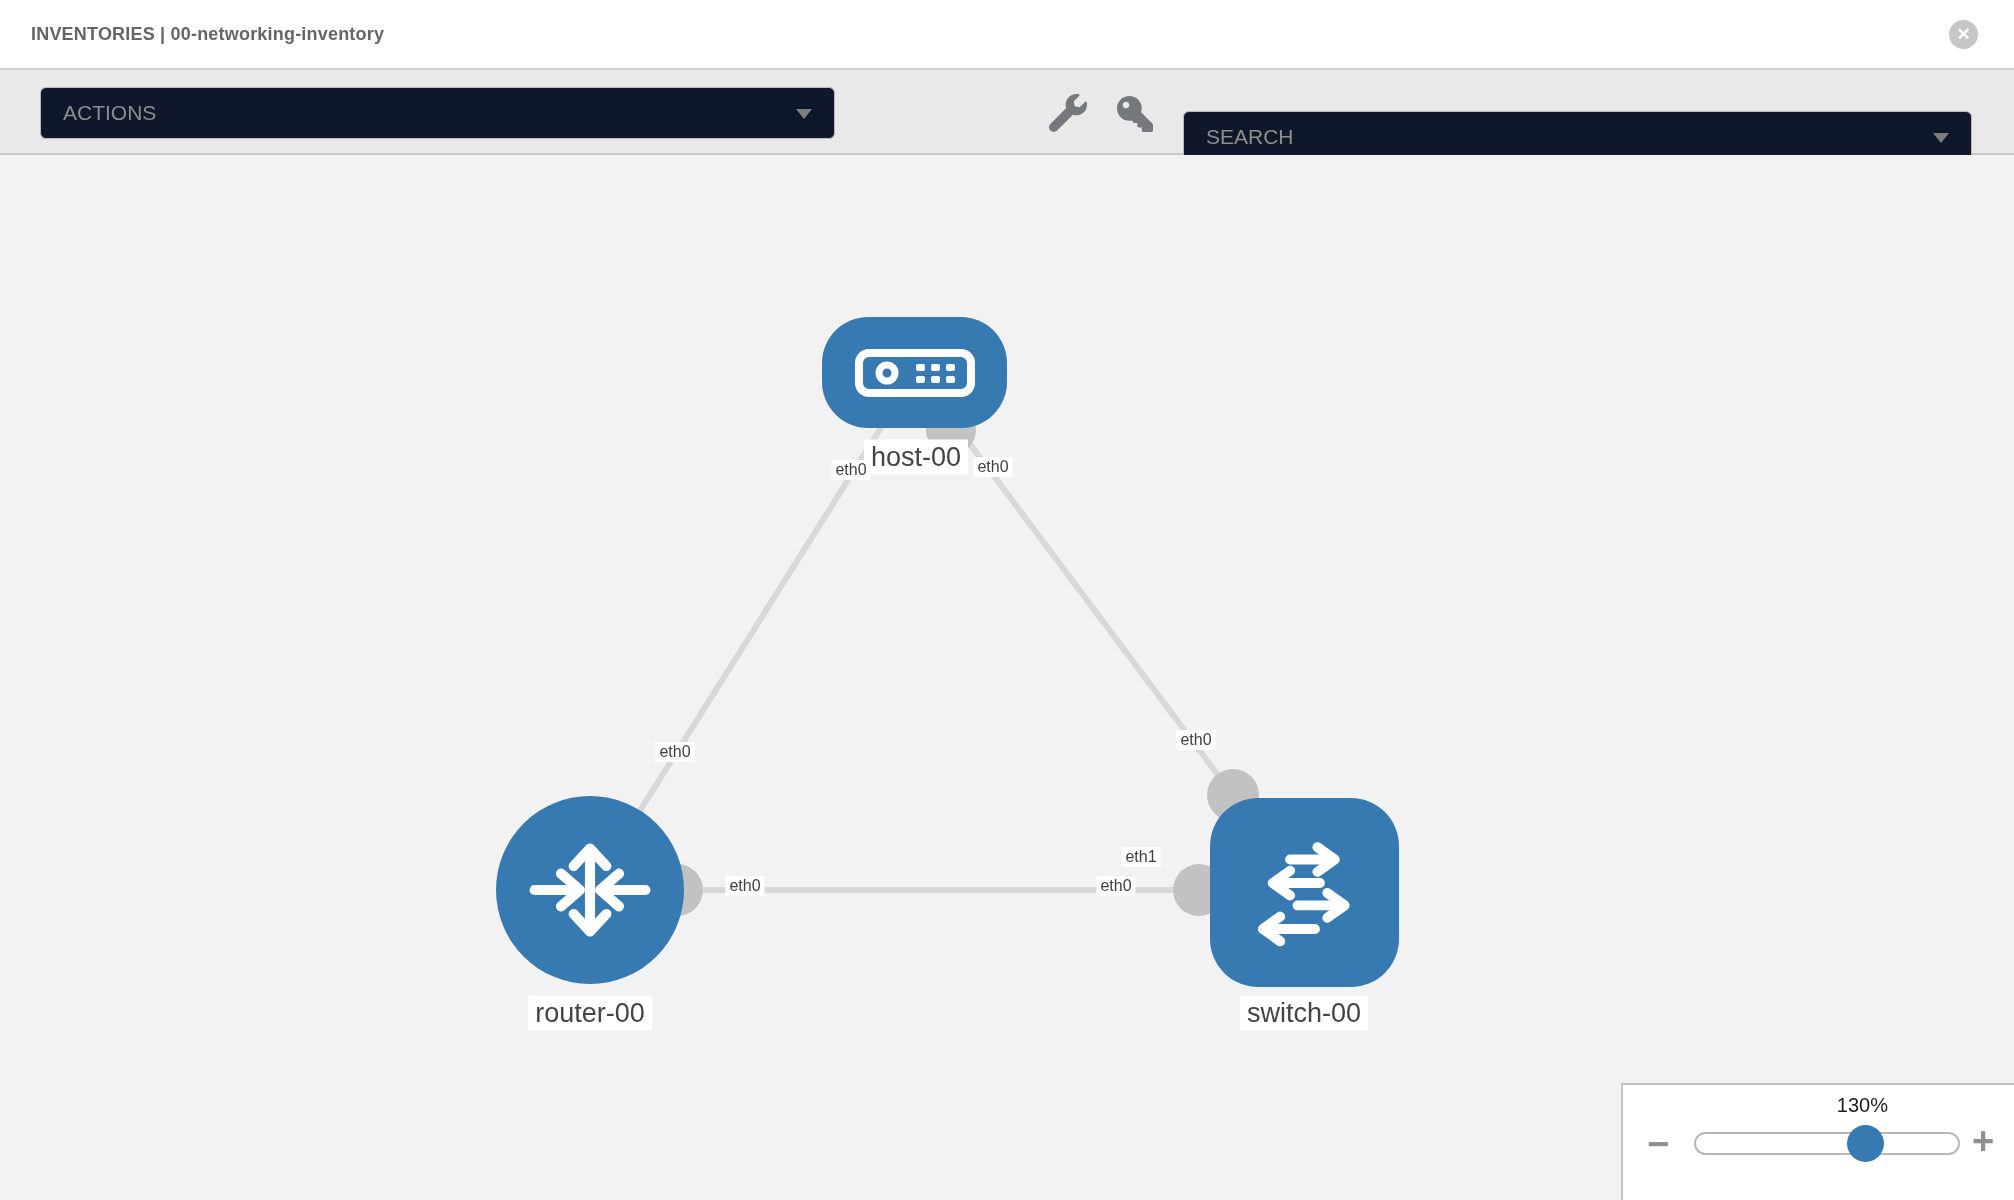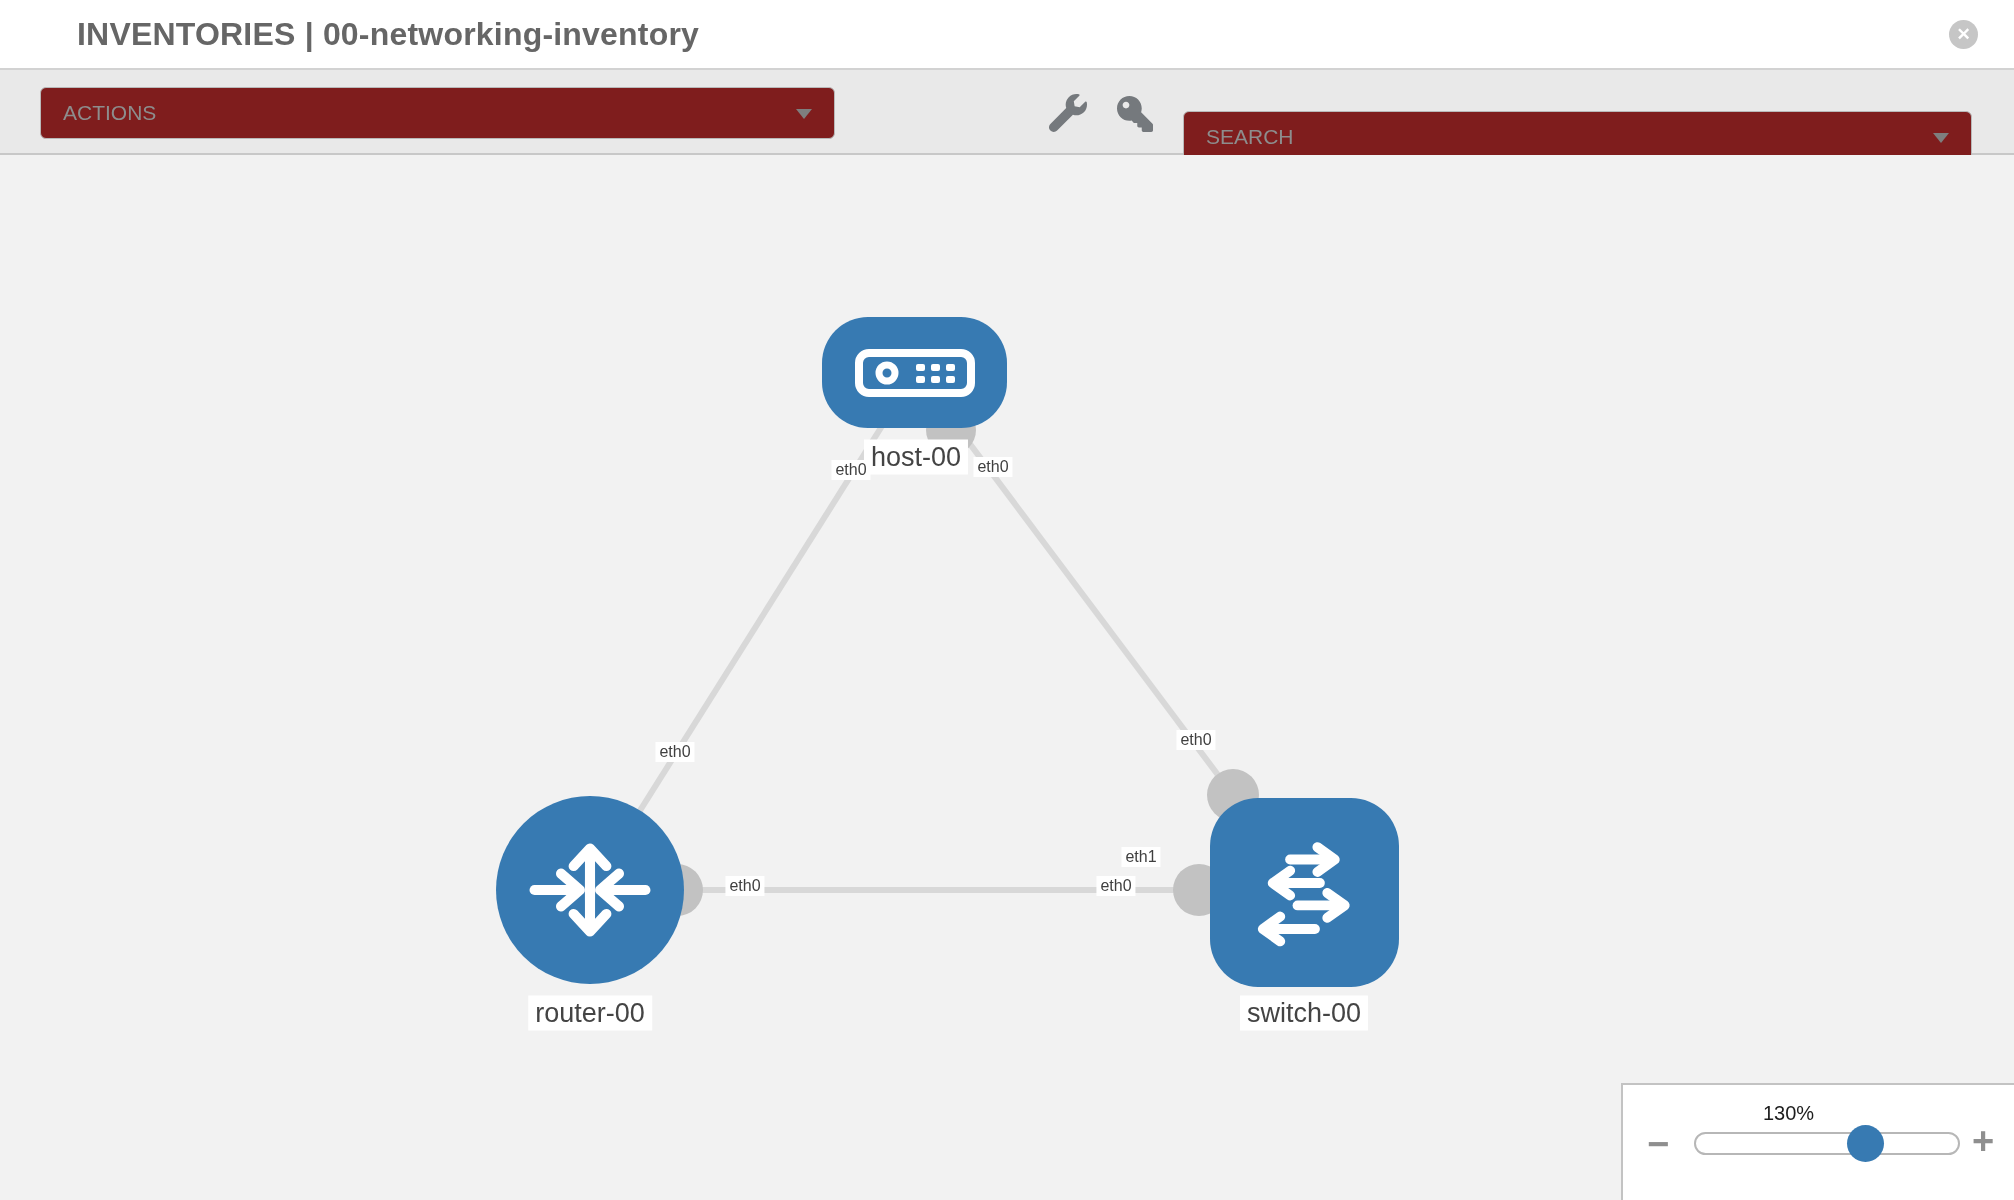--- a/index.html
+++ b/index.html
@@ -4,30 +4,30 @@
 <style>
   * { margin:0; padding:0; box-sizing:border-box; }
   html,body { width:2014px; height:1200px; }
   body { font-family:"Liberation Sans", sans-serif; background:#fff; }
   .app { position:relative; width:2014px; height:1200px; overflow:hidden; background:#fff; }
 
   
   .header { position:absolute; left:0; top:0; width:2014px; height:70px;
             background:#ffffff; border-bottom:2px solid #d2d2d2; }
   .page-title { position:absolute; left:31px; top:0; height:68px; line-height:68px;
-                font-size:32px; font-weight:bold; color:#666666; letter-spacing:.2px;margin-left:46px; }
+                font-size:18px; font-weight:bold; color:#666666; letter-spacing:.2px; }
   .close-btn { position:absolute; right:36px; top:20px; width:29px; height:29px;
                border-radius:50%; background:#c6c6c6; display:flex; align-items:center;
                justify-content:center; cursor:pointer; }
   .close-btn span { color:#ffffff; font-size:17px; font-weight:bold; line-height:1; }
 
   
   .toolbar { position:absolute; left:0; top:70px; width:2014px; height:85px;
              background:#e9e9e9; border-bottom:2px solid #c8c8c8; }
-  .select-box { position:absolute; top:17px; height:52px; background:#7f1d1d;
+  .select-box { position:absolute; top:17px; height:52px; background:#0f172a;
                 border:1px solid #b9b9b9; border-radius:6px; display:flex;
                 align-items:center; padding:0 22px; color:#8d8d8d; font-size:21px; }
   .select-box .caret { position:absolute; right:22px; top:50%; margin-top:-4px;
                        width:0; height:0; border-left:8px solid transparent;
                        border-right:8px solid transparent; border-top:10px solid #7e7e7e; }
   .actions-select { left:40px;  width:795px; }
   .search-select  { left:1183px; width:789px;margin-top:24px; }
   .tool-icon { position:absolute; top:24px; width:38px; height:38px; cursor:pointer; }
   .tool-icon svg { width:100%; height:100%; fill:#75797d; }
   .wrench { left:1049px; }
@@ -49,22 +49,22 @@
   .node-switch { left:1210px; top:643px; width:189px; height:189px; border-radius:48px; }
 
   .node-label { position:absolute; transform:translate(-50%,-50%); background:#ffffff;
                 color:#444444; font-size:27px; padding:2px 7px; white-space:nowrap; }
   .iface-label { position:absolute; transform:translate(-50%,-50%); background:#ffffff;
                  color:#3f3f3f; font-size:16px; padding:1px 4px; white-space:nowrap; }
 
   
   .zoom-panel { position:absolute; left:1621px; top:928px; width:420px; height:150px;
                 background:#ffffff; border:2px solid #c3c3c3; }
-  .zoom-value { position:absolute; left:140px; top:9px; width:125px; text-align:left;
-                font-size:20px; color:#1d1d1d;margin-top:8px; }
+  .zoom-value { position:absolute; left:140px; top:9px; width:125px; text-align:right;
+                font-size:20px; color:#1d1d1d; }
   .zoom-minus, .zoom-plus { position:absolute; font-size:38px; font-weight:bold;
                 color:#8f8f8f; line-height:1; cursor:pointer; }
   .zoom-minus { left:24px; top:40px; }
   .zoom-plus  { left:349px; top:37px; }
   .zoom-track { position:absolute; left:71px; top:47px; width:266px; height:23px;
                 background:#ffffff; border:2px solid #b7b7b7; border-radius:12px; cursor:pointer; }
   .zoom-handle { position:absolute; left:224px; top:40px; width:37px; height:37px;
                  border-radius:50%; background:#377ab2; cursor:grab; }
 </style>
 </head>

